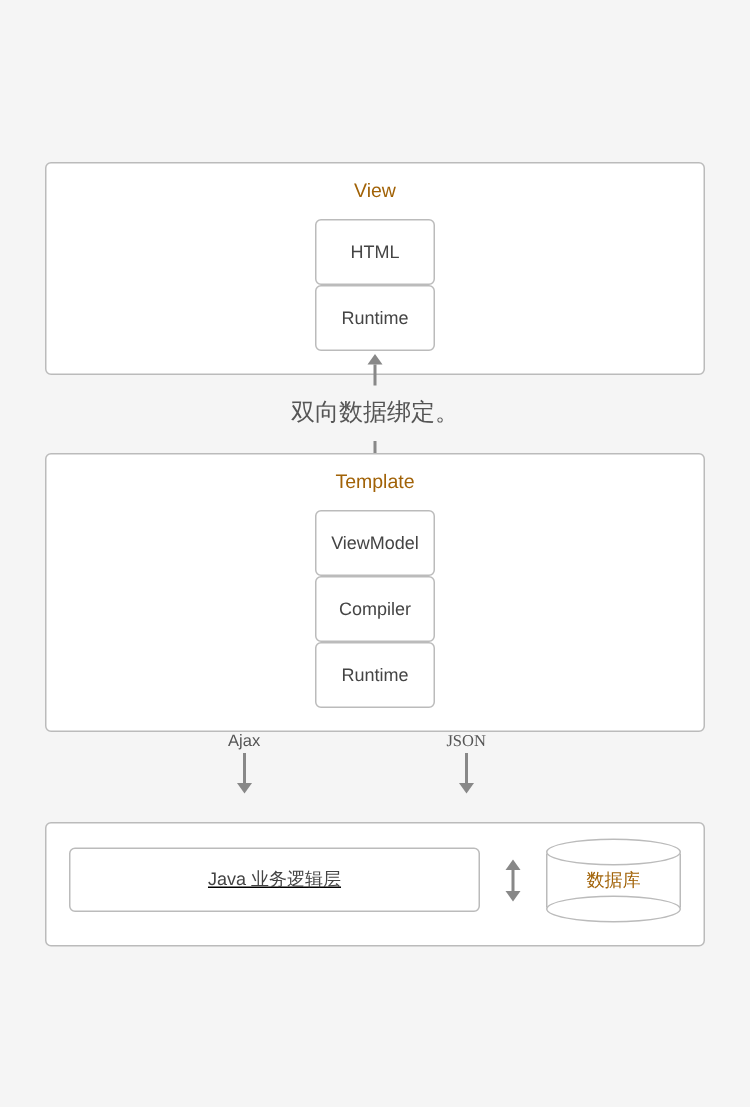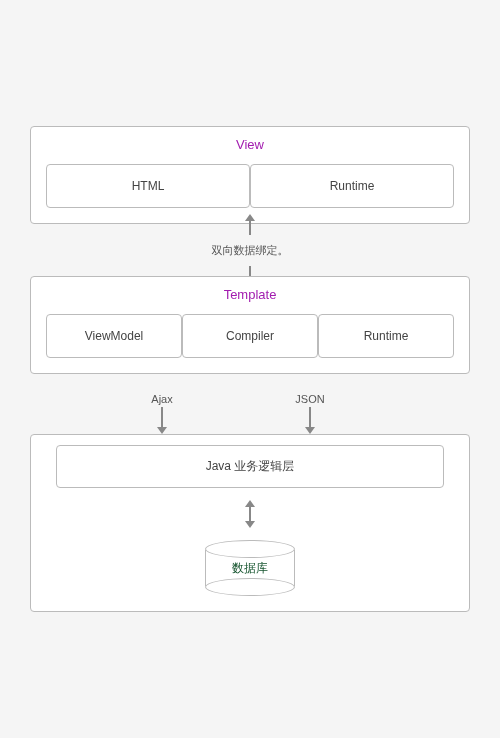--- a/index.html
+++ b/index.html
@@ -26,28 +26,29 @@
       width: 100%;
       border: 1px solid #bbb;
       border-radius: 4px;
       background: #fff;
       padding: 10px 15px 15px 15px;
       position: relative;
     }
     .layer-title {
       text-align: center;
       font-size: 13px;
-      color: #a21caf;
+      color: #a16207;
       margin-bottom: 12px;
     }
     .layer-boxes {
       display: flex;
       justify-content: space-around;
       align-items: center;
       gap: 0;
+      flex-direction: column;
     }
     .box {
       border: 1px solid #bbb;
       border-radius: 4px;
       background: #fff;
       font-size: 12px;
       color: #444;
       text-align: center;
       padding: 14px 10px;
       min-width: 80px;
@@ -72,21 +73,21 @@
 
     
     .connector-bidir {
       display: flex;
       flex-direction: column;
       align-items: center;
       gap: 0;
       padding: 4px 0;
     }
     .bidir-label {
-      font-size: 11px;
+      font-size: 16px;
       color: #555;
       margin: 8px 0;
     }
 
     
     .split-connector {
       display: flex;
       justify-content: space-around;
       width: 100%;
       height: 60px;
@@ -138,43 +139,44 @@
       height: 18px;
       border: 1px solid #bbb;
       border-radius: 50%;
       background: #fff;
       margin-top: -8px;
       position: relative;
       z-index: 2;
     }
     .cyl-label {
       font-size: 12px;
-      color: #14532d;
+      color: #a16207;
       position: absolute;
       top: 50%;
       left: 50%;
       transform: translate(-50%, -50%);
       white-space: nowrap;
       z-index: 3;
     }
     .java-box {
       width: calc(100% - 20px);
       border: 1px solid #bbb;
       border-radius: 4px;
       text-align: center;
       font-size: 12px;
       color: #444;
       padding: 12px 8px;
       background: #fff;
     }
     .model-inner {
       display: flex;
-      flex-direction: column;
-      align-items: center;
-      gap: 4px;
+      flex-direction: row;
+      align-items: center;
+      gap: 17px;
+      text-decoration: underline;
     }
   </style>
 </head>
 <body>
 
 <div class="diagram">
 
   <div class="layer">
     <div class="layer-title">View</div>
     <div class="layer-boxes">
@@ -195,27 +197,27 @@
 
   <div class="layer">
     <div class="layer-title">Template</div>
     <div class="layer-boxes">
       <div class="box">ViewModel</div>
       <div class="box">Compiler</div>
       <div class="box">Runtime</div>
     </div>
   </div>
 
-  <div class="split-connector" style="height:60px; align-items:flex-end;">
+  <div class="split-connector" style="height:60px; ">
     <div class="split-left" style="margin-left:60px;">
       <div class="split-label">Ajax</div>
       <div class="connector-line" style="height:20px;"></div>
       <div class="arrow-down"></div>
     </div>
-    <div class="split-right" style="margin-right:84px;">
+    <div class="split-right" style="margin-right:84px;font-family:Liberation Serif, serif;">
       <div class="split-label">JSON</div>
       <div class="connector-line" style="height:20px;"></div>
       <div class="arrow-down"></div>
     </div>
   </div>
 
   <div class="layer">
     <div class="model-inner">
       <div class="java-box">Java 业务逻辑层</div>
 

